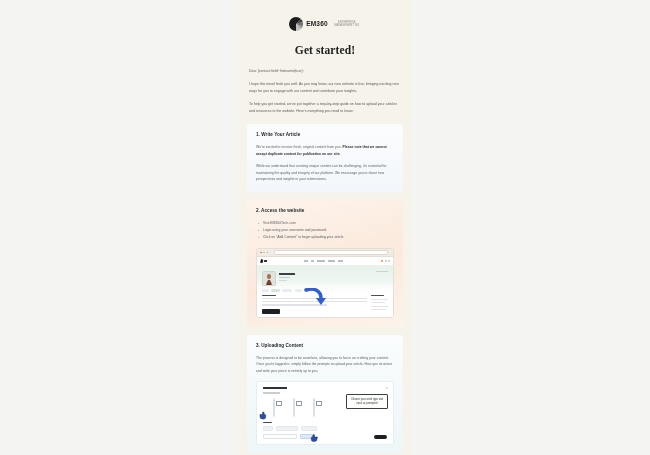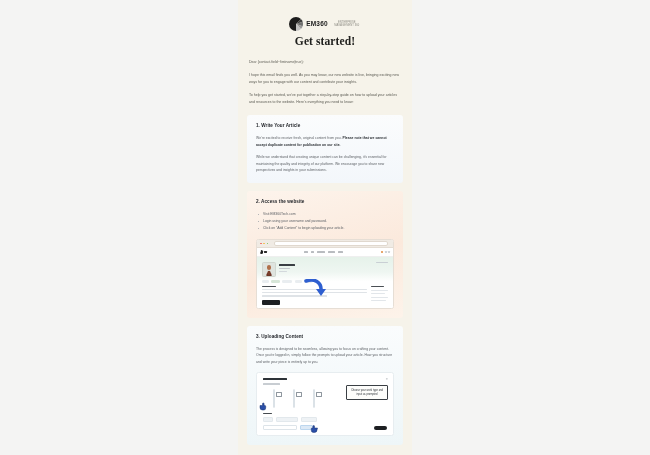--- a/index.html
+++ b/index.html
@@ -30,20 +30,21 @@
   .logo-mark svg{display:block;}
   .logo-word{
     font-size:6.5px;font-weight:700;color:#1c1c1c;letter-spacing:.2px;
     line-height:1;
   }
   .logo-tag{
     font-size:2.6px;color:#8a8880;line-height:1.25;letter-spacing:.1px;
     margin-left:2px;max-width:30px;
   }
   .get-started{
+    margin-top:9px;
     font-family:"Liberation Serif", serif;
     font-size:11.5px;font-weight:700;color:#20201e;letter-spacing:.1px;
   }
 
   
   .intro{
     padding:12px 11px 10px 11px;
   }
   .intro p{
     margin:0 0 7px 0;

